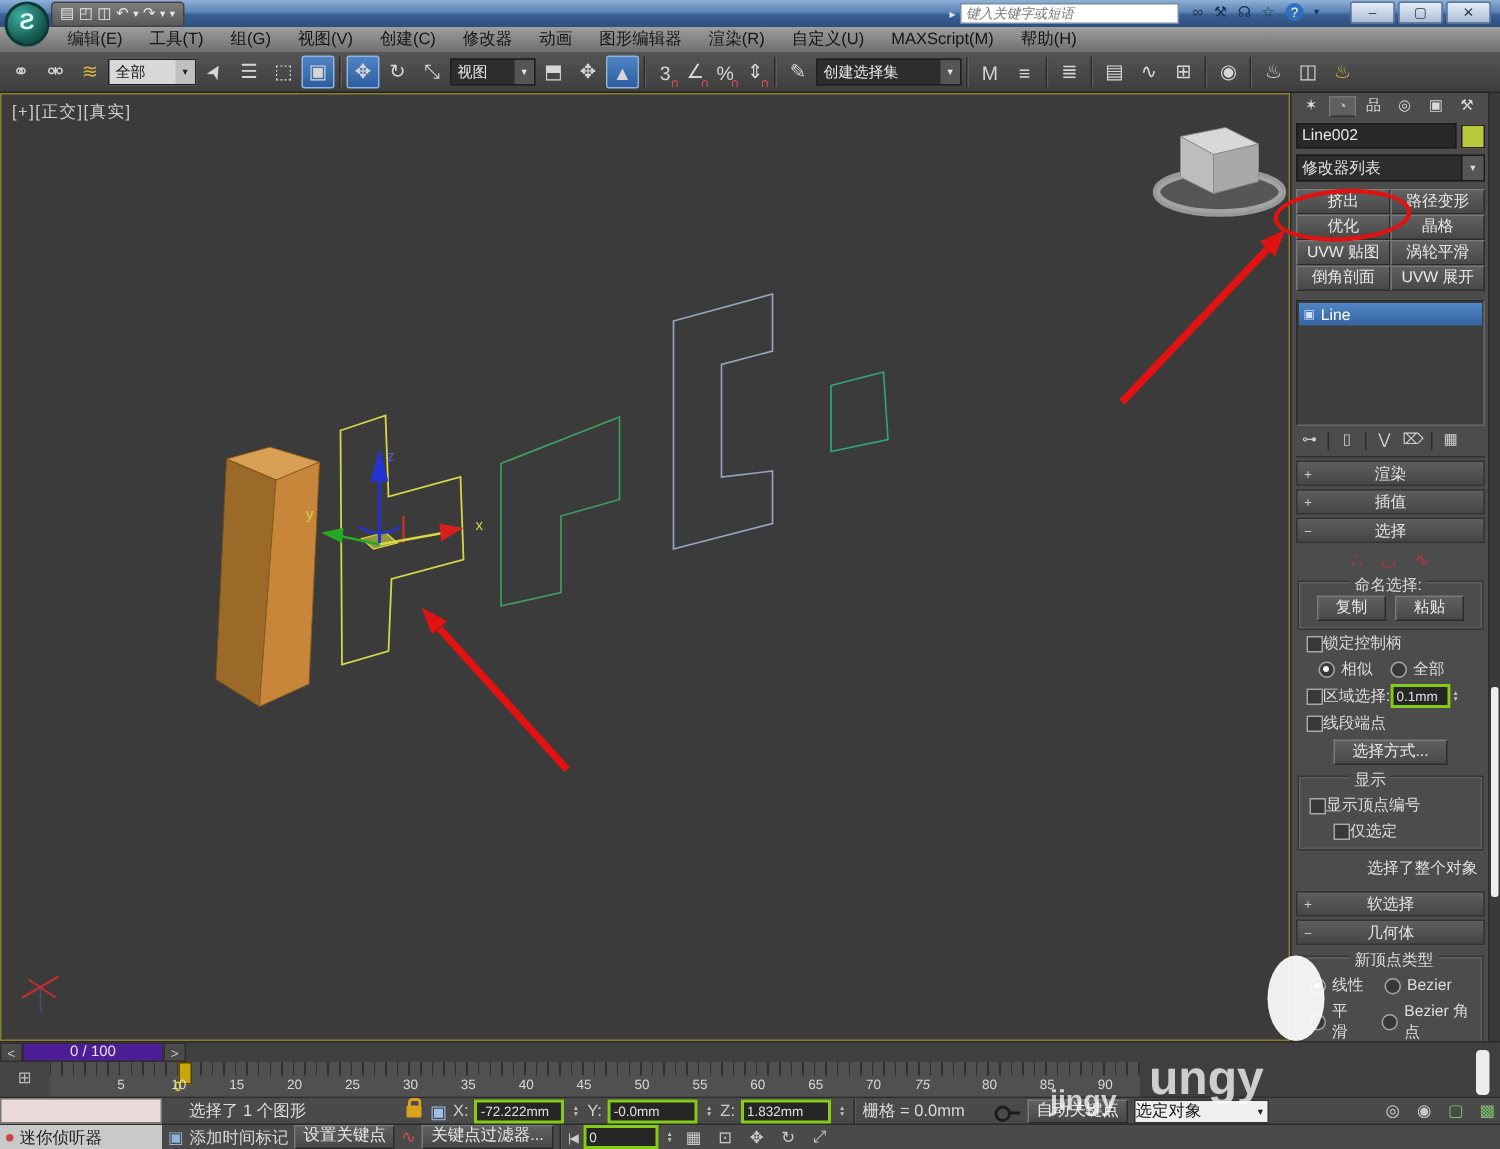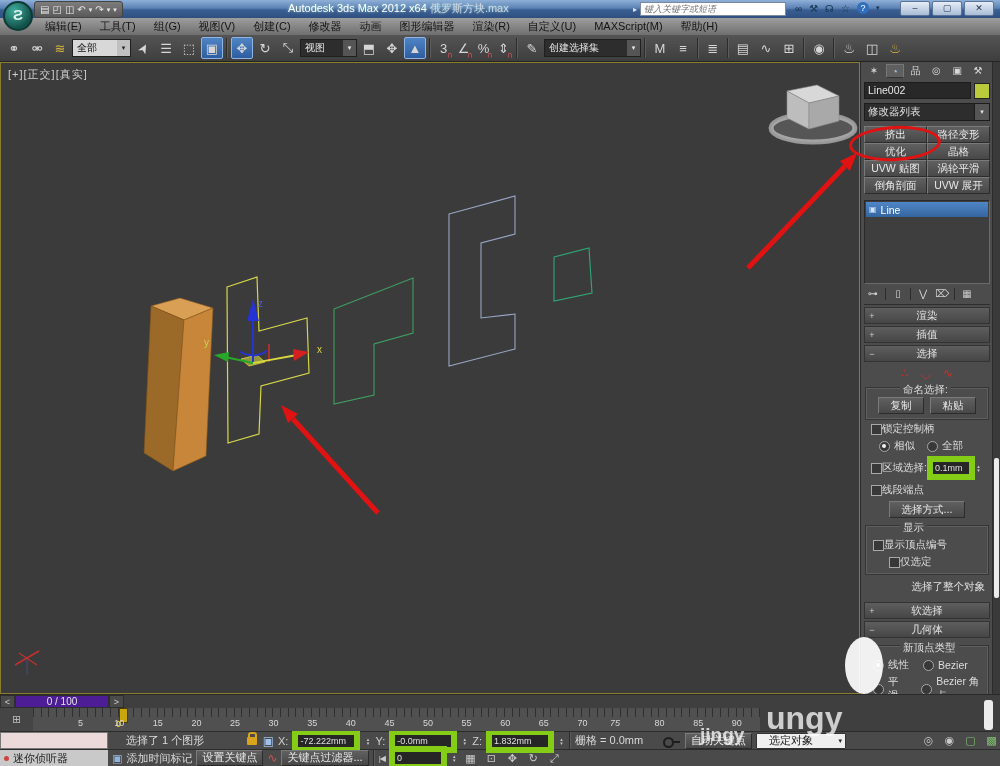--- a/index.html
+++ b/index.html
@@ -80,21 +80,21 @@
   .subobj{display:flex;justify-content:center;gap:12px;color:#cc3030;font-size:12px;margin:4px 0 2px 0;}
   .group{position:relative;border:1px solid #5f5f5f;outline:1px solid #363636;margin:8px 5px 0 5px;padding:8px 2px 4px 2px;}
   .group .legend{position:absolute;top:-6px;left:5px;background:#4c4c4c;padding:0 3px;color:#dcdcdc;margin-left:28px;}
   .pairbtns{display:flex;justify-content:center;gap:6px;}
   .pairbtns .pbtn{width:44px;}
   .chkrow{display:flex;align-items:center;gap:0;margin:3px 0 0 10px;color:#dcdcdc;}
   .chk{width:9px;height:9px;border:1px solid #a8a8a8;background:#383838;flex:none;}
   .radio{width:9px;height:9px;border:1px solid #a8a8a8;border-radius:50%;background:#383838;flex:none;position:relative;}
   .radio.on::after{content:"";position:absolute;left:2px;top:2px;width:4px;height:4px;border-radius:50%;background:#f2f2f2;}
   .radrow{display:flex;align-items:center;gap:4px;margin:3px 0 0 18px;color:#dcdcdc;}
-  .numfield{background:#262626;border:6px solid #84cc16;color:#e0e0e0;height:12px;font-size:9px;
+  .numfield{background:#262626;border:2px solid #84cc16;color:#e0e0e0;height:12px;font-size:9px;
             display:flex;align-items:center;padding:0 2px;}
   .spin{display:flex;flex-direction:column;font-size:5px;line-height:4px;color:#c8c8c8;width:7px;text-align:center;}
   .centerbtn{width:74px;margin:4px auto 0 auto;}
   .rightnote{text-align:right;margin:6px 8px 4px 0;color:#e0e0e0;}
   .pscroll{position:absolute;right:0;top:0;bottom:0;width:7px;background:#3a3a3a;border-left:1px solid #2c2c2c;}
   .pthumb{position:absolute;left:1px;width:5px;border-radius:2px;background:#ececec;}
   
   .timeslider{height:14px;background:#3f3f3f;display:flex;align-items:stretch;border-top:1px solid #2a2a2a;box-sizing:border-box;}
   .tsbtn{width:13px;background:#4a4a4a;border:1px solid #2e2e2e;color:#ccc;font-size:9px;text-align:center;line-height:12px;}
   .tsval{width:92px;background:#4c1d95;border:1px solid #2e2e2e;color:#e4e4e4;font-size:10px;text-align:center;line-height:12px;}
@@ -119,21 +119,21 @@
   .lockicon{width:10px;height:8px;background:#d9a41c;border-radius:1px;position:relative;margin:0 2px;flex:none;}
   .lockicon::before{content:"";position:absolute;top:-5px;left:1px;width:5px;height:5px;border:2px solid #d9a41c;
                     border-bottom:none;border-radius:3px 3px 0 0;}
   .selcube{color:#9fc0ea;font-size:12px;flex:none;}
   .coordlbl{color:#cfcfcf;flex:none;}
   .coordfield{width:52px;flex:none;}
   .sbtn{height:14px;background:linear-gradient(#606060,#474747);border:1px solid;border-color:#7a7a7a #2b2b2b #2b2b2b #7a7a7a;
         color:#e8e8e8;padding:0 5px;line-height:13px;white-space:nowrap;flex:none;}
   .seldrop{width:88px;height:14px;background:#efefef;color:#151515;border:1px solid #333;border-radius:1px;
            display:flex;align-items:center;flex:none;}
-  .seldrop .val{flex:1;padding:0 12px;font-family:Liberation Serif, serif;}
+  .seldrop .val{flex:1;padding:0 0;font-family:Liberation Serif, serif;}
   .seldrop .car{font-size:7px;padding-right:3px;color:#222;}
   .keyicon{width:16px;height:8px;position:relative;flex:none;margin:0 2px;}
   .keyicon::before{content:"";position:absolute;left:0;top:0;width:7px;height:7px;border:2px solid #1d1d1d;border-radius:50%;}
   .keyicon::after{content:"";position:absolute;left:9px;top:4px;width:8px;height:2px;background:#1d1d1d;}
   .navtile{width:17px;height:14px;display:flex;align-items:center;justify-content:center;color:#c9c9c9;
            font-size:11px;flex:none;}
   .navtile.green{color:#7fbf6f;}
   .wave{color:#d05050;font-size:12px;flex:none;}
   .tagicon{color:#8fb4e0;font-size:11px;flex:none;}
   .vsep{width:1px;align-self:stretch;background:#2c2c2c;border-right:1px solid #5c5c5c;flex:none;}
@@ -159,24 +159,20 @@
     <div class="logo">Ƨ</div>
     <div class="qat">
       <span class="qicon">▤</span>
       <span class="qicon">◰</span>
       <span class="qicon">◫</span>
       <span class="qicon">↶</span>
       <span class="qicon" style="font-size:7px">▾</span>
       <span class="qicon">↷</span>
       <span class="qicon" style="font-size:7px">▾</span>
       <span class="qicon" style="font-size:7px">▾</span>
-    </div>
-    <div class="title">
-      <span>Autodesk 3ds Max 2012 x64</span>
-      <span class="file">俄罗斯方块.max</span>
     </div>
     <div class="searchwrap">
       <span style="color:#dfe8f2;font-size:8px">▸</span>
       <input class="search" placeholder="键入关键字或短语" style="">
     </div>
     <div class="helpicons">
       <span>∞</span>
       <span>⚒</span>
       <span>☊</span>
       <span>☆</span>

